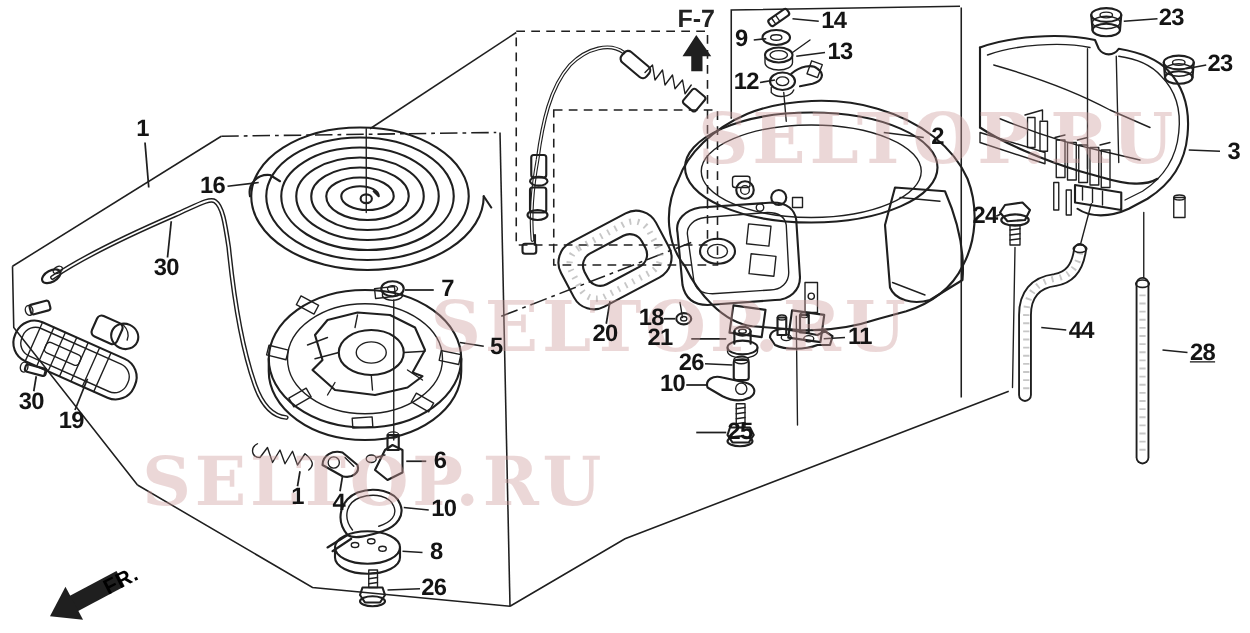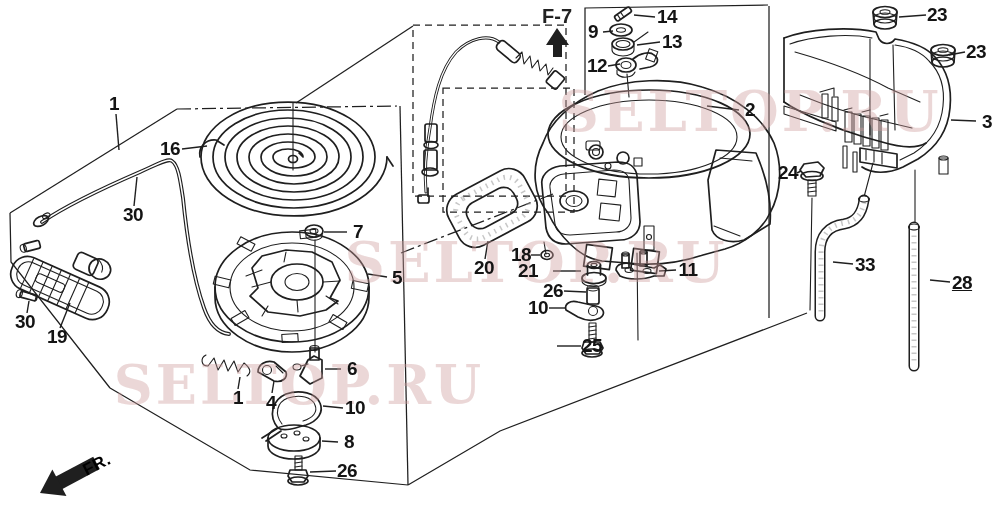--- a/index.html
+++ b/index.html
@@ -403,21 +403,21 @@
       <div class="callout" style="left: 484px; top: 268px;">20</div>
       <div class="callout" style="left: 57px; top: 337px;">19</div>
       <div class="callout" style="left: 133px; top: 215px;">30</div>
       <div class="callout" style="left: 528px; top: 271px;">21</div>
       <div class="callout" style="left: 553px; top: 291px;">26</div>
       <div class="callout" style="left: 937px; top: 15px;">23</div>
       <div class="callout" style="left: 976px; top: 52px;">23</div>
       <div class="callout" style="left: 788px; top: 173px;">24</div>
       <div class="callout" style="left: 546px; top: 346px; margin-left: 46px;">25</div>
       <div class="callout" style="left: 347px; top: 471px;">26</div>
-      <div class="callout" style="left: 865px; top: 265px;">33</div>
+      <div class="callout" style="left: 865px; top: 265px;">44</div>
       <div class="callout" style="left: 962px; top: 283px; text-decoration: underline;">28</div>
       <div class="callout" style="left: 521px; top: 255px;">18</div>
       <div class="callout" style="left: 25px; top: 322px;">30</div>
     </div>
 
 <div class="fref" id="fref-label" style="left: 557px; top: 16px;">F-7</div>
 
 <div class="frlabel" id="fr-label" style="left: 97px; top: 465px;">FR.</div>
 
 </div>

